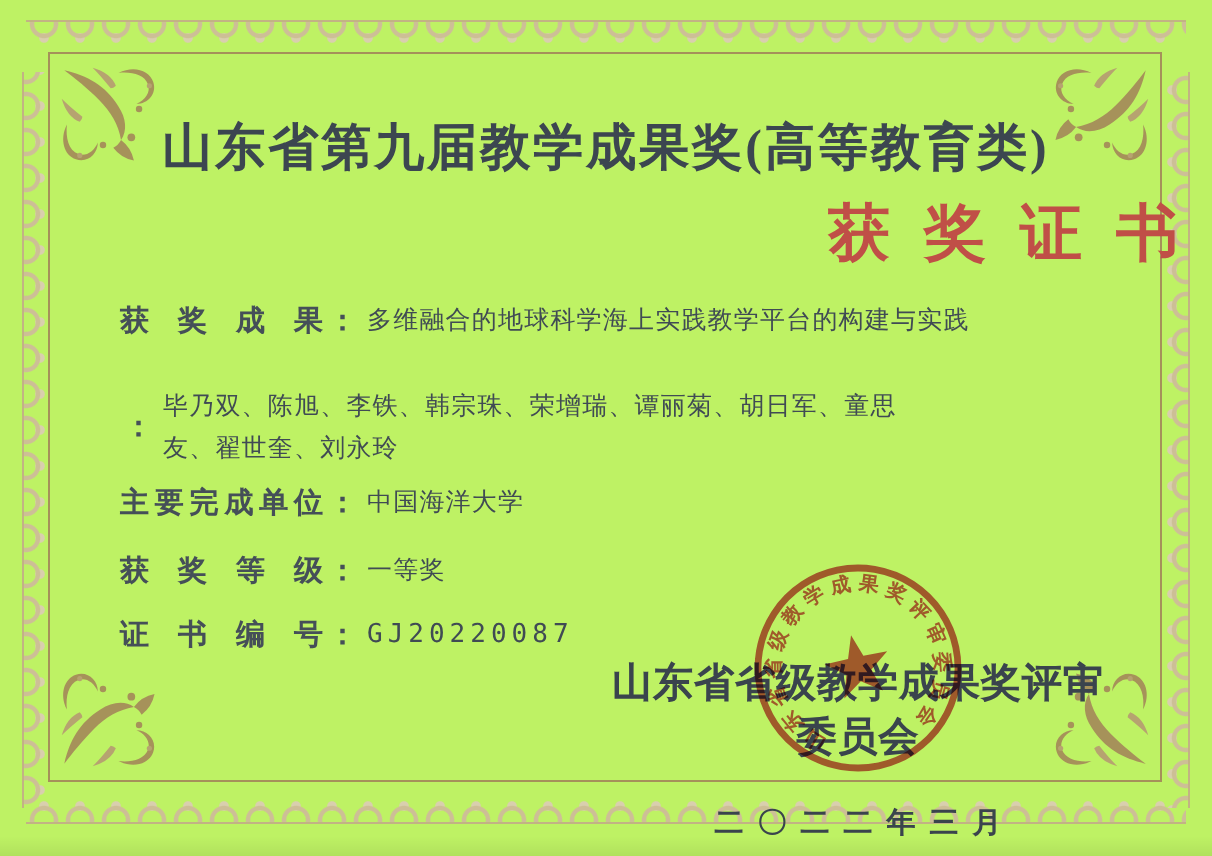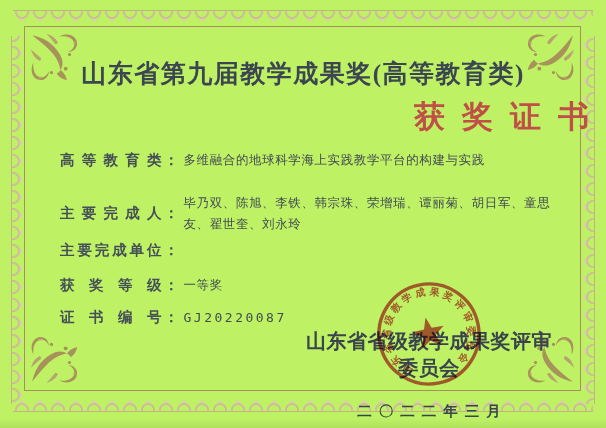--- a/index.html
+++ b/index.html
@@ -96,32 +96,32 @@
       <use href="#flourish"></use>
     </svg>
   <svg class="corner c-bl">
       <use href="#flourish"></use>
     </svg>
 
   <div class="title">山东省第九届教学成果奖(高等教育类)</div>
   <div class="cert-heading">获奖证书</div>
 
   <div class="row r1">
-    <span class="flabel">高等教育类</span>
+    <span class="flabel">获奖成果</span>
     <span class="colon">：</span>
     <span class="fvalue">多维融合的地球科学海上实践教学平台的构建与实践</span>
   </div>
   <div class="row r2">
-    <span class="flabel">主要完成人</span>
     <span class="colon">：</span>
     <span class="fvalue">毕乃双、陈旭、李铁、韩宗珠、荣增瑞、谭丽菊、胡日军、童思友、翟世奎、刘永玲</span>
   </div>
   <div class="row r3">
     <span class="flabel">主要完成单位</span>
     <span class="colon">：</span>
+    <span class="fvalue">中国海洋大学</span>
   </div>
   <div class="row r4">
     <span class="flabel">获奖等级</span>
     <span class="colon">：</span>
     <span class="fvalue">一等奖</span>
   </div>
   <div class="row r5">
     <span class="flabel">证书编号</span>
     <span class="colon">：</span>
     <span class="fvalue code">GJ20220087</span>

